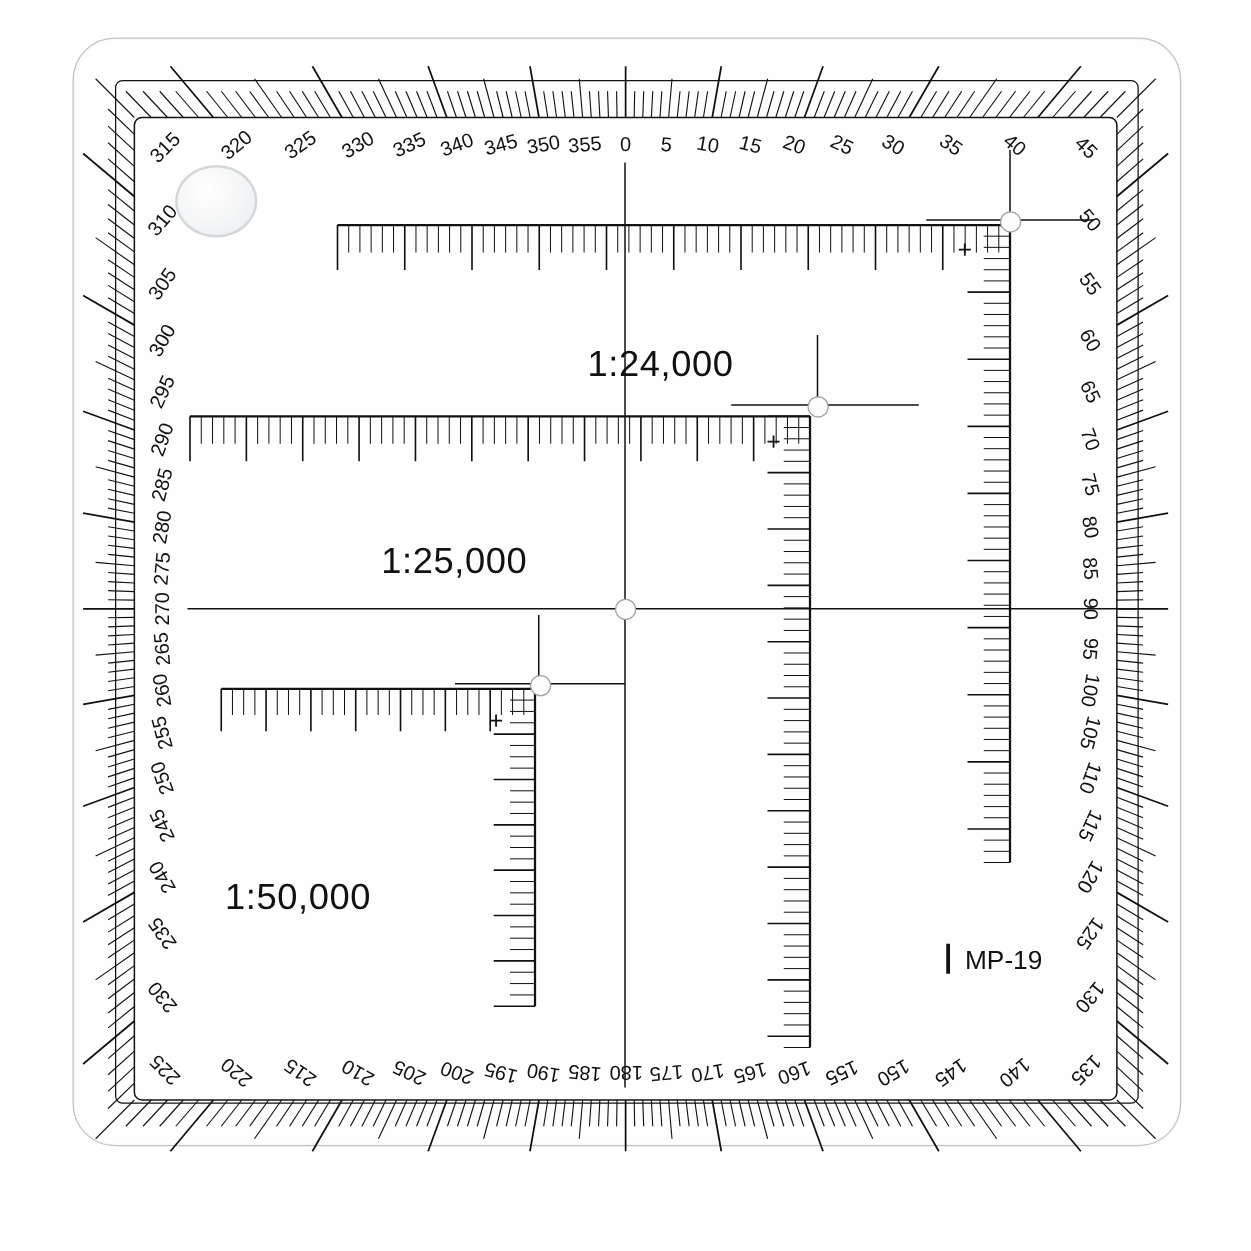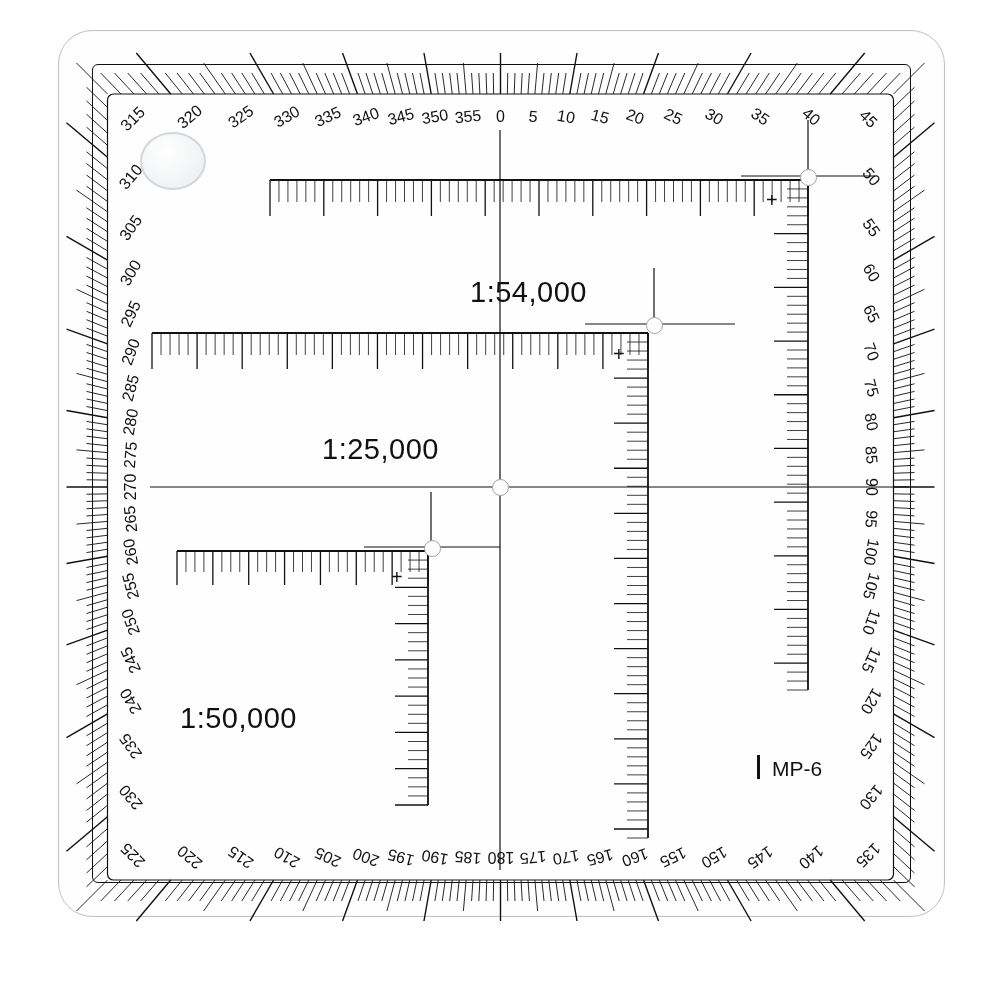--- a/index.html
+++ b/index.html
@@ -857,26 +857,26 @@
       <div class="lbl n" style="left: 283px; top: 613px; transform: translate(-50%, 0px);"></div>
       <div class="lbl n" style="left: 331px; top: 613px; transform: translate(-50%, 0px);"></div>
       <div class="lbl n" style="left: 370px; top: 613px; transform: translate(-50%, 0px);"></div>
       <div class="lbl n" style="left: 355px; top: 593px;"></div>
       <div class="lbl n" style="left: 355px; top: 642px;"></div>
       <div class="lbl n" style="left: 355px; top: 691px;"></div>
       <div class="lbl n" style="left: 355px; top: 740px;"></div>
       <div class="lbl km" style="left: 318px; top: 792px;"></div>
     </div>
 
-  <div class="scaletitle" style="left:470px; top:276px;">1:54,000</div>
-  <div class="scaletitle" style="left:322px; top:433px;">1:25,000</div>
+  <div class="scaletitle" style="left:470px; top:276px;">1:24,000</div>
+  <div class="scaletitle" style="left:305px; top:433px;">1:25,000</div>
   <div class="scaletitle" style="left:180px; top:662px;margin-top:40px;">1:50,000</div>
 
   <div class="mpbar" style="left:757px; top:755px;"></div>
-  <div class="mp" style="left:772px; top:757px;">MP-6</div>
+  <div class="mp" style="left:772px; top:757px;">MP-19</div>
 
   <div class="pivot" style="left:800px; top:169px;"></div>
   <div class="pivot" style="left:646px; top:317px;"></div>
   <div class="pivot" style="left:424px; top:540px;"></div>
   <div class="pivot" style="left:492px; top:479px;"></div>
 
   <div class="plus" style="left:766px; top:190px;">+</div>
   <div class="plus" style="left:613px; top:344px;">+</div>
   <div class="plus" style="left:391px; top:567px;">+</div>
 </div>

